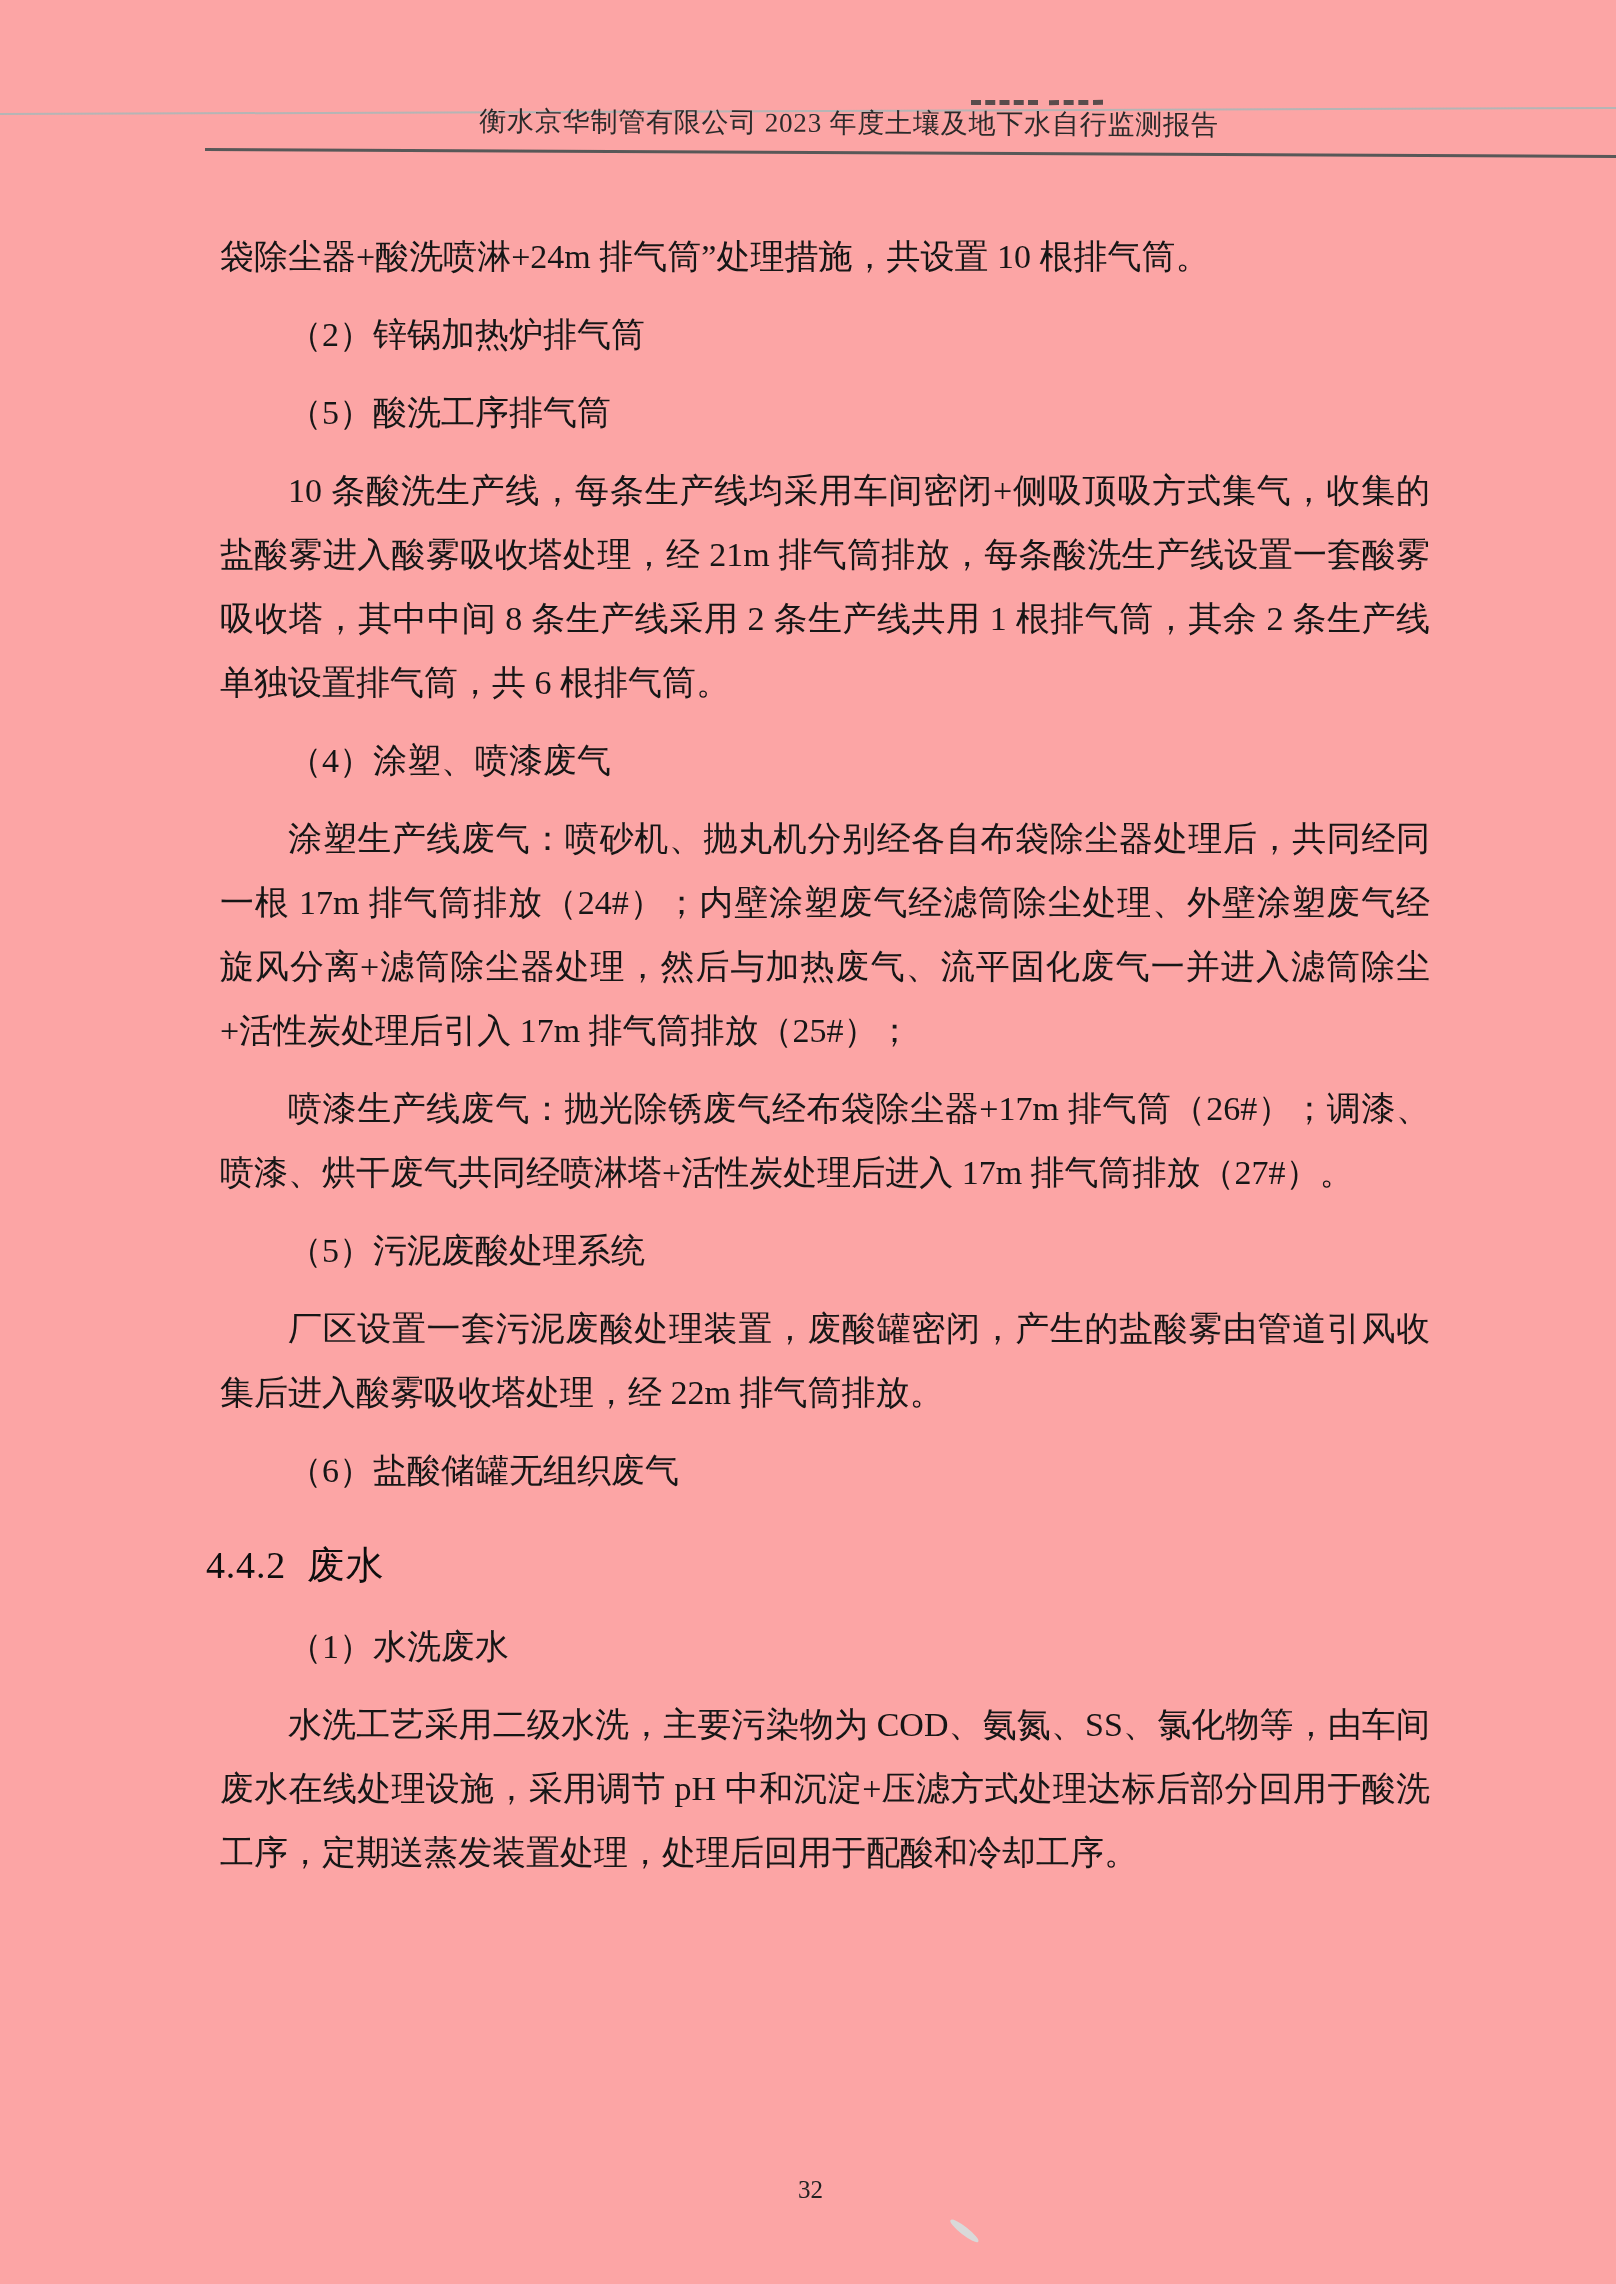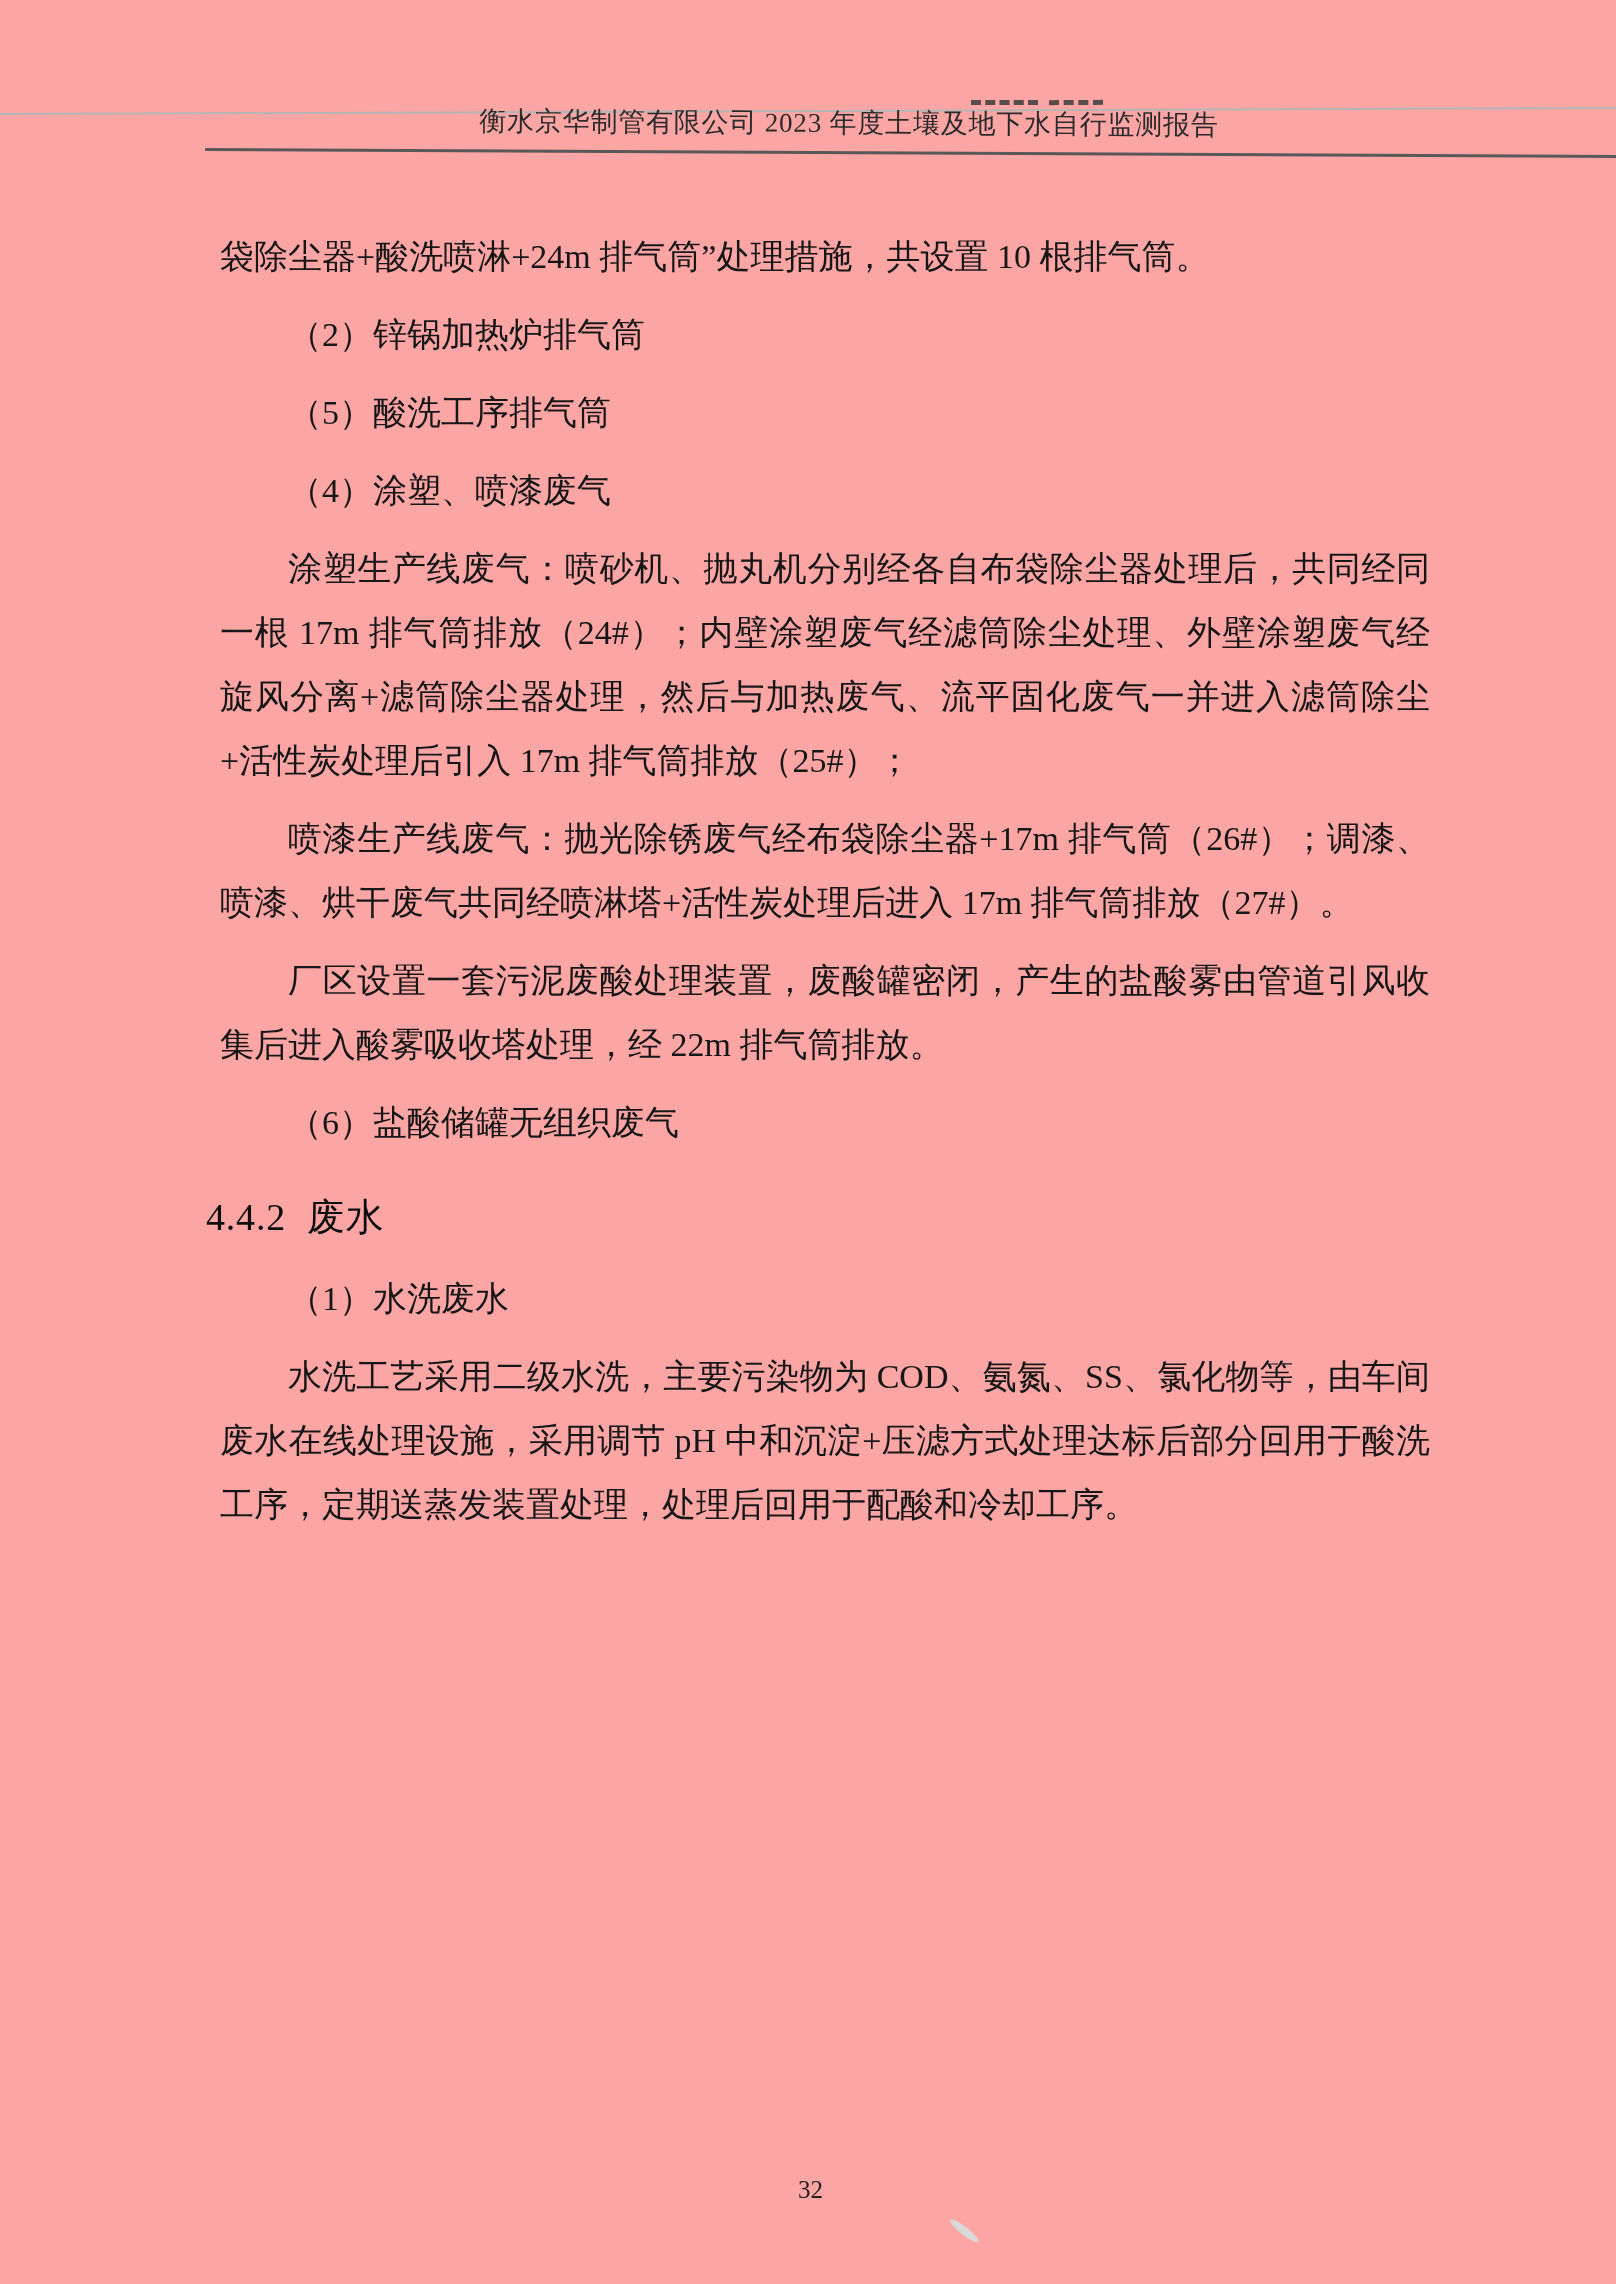--- a/index.html
+++ b/index.html
@@ -72,23 +72,25 @@
   <div class="rule-top"></div>
   <div class="smudge s1"></div>
   <div class="smudge s2"></div>
   <div class="header-title">衡水京华制管有限公司 2023 年度土壤及地下水自行监测报告</div>
   <div class="rule-bottom"></div>
 
   <div class="body-col">
     <p class="cont">袋除尘器+酸洗喷淋+24m 排气筒”处理措施，共设置 10 根排气筒。</p>
     <p class="ind">（2）锌锅加热炉排气筒</p>
     <p class="ind">（5）酸洗工序排气筒</p>
+    <p class="ind">10 条酸洗生产线，每条生产线均采用车间密闭+侧吸顶吸方式集气，收集的盐酸雾进入酸雾吸收塔处理，经 21m 排气筒排放，每条酸洗生产线设置一套酸雾吸收塔，其中中间 8 条生产线采用 2 条生产线共用 1 根排气筒，其余 2 条生产线单独设置排气筒，共 6 根排气筒。</p>
     <p class="ind">（4）涂塑、喷漆废气</p>
     <p class="ind">涂塑生产线废气：喷砂机、抛丸机分别经各自布袋除尘器处理后，共同经同一根 17m 排气筒排放（24#）；内壁涂塑废气经滤筒除尘处理、外壁涂塑废气经旋风分离+滤筒除尘器处理，然后与加热废气、流平固化废气一并进入滤筒除尘+活性炭处理后引入 17m 排气筒排放（25#）；</p>
     <p class="ind">喷漆生产线废气：抛光除锈废气经布袋除尘器+17m 排气筒（26#）；调漆、喷漆、烘干废气共同经喷淋塔+活性炭处理后进入 17m 排气筒排放（27#）。</p>
+    <p class="ind">（5）污泥废酸处理系统</p>
     <p class="ind">厂区设置一套污泥废酸处理装置，废酸罐密闭，产生的盐酸雾由管道引风收集后进入酸雾吸收塔处理，经 22m 排气筒排放。</p>
     <p class="ind">（6）盐酸储罐无组织废气</p>
 
     <h2 class="section">
       <span class="sec-num">4.4.2</span><span class="sec-title">废水</span>
     </h2>
 
     <p class="ind">（1）水洗废水</p>
     <p class="ind">水洗工艺采用二级水洗，主要污染物为 COD、氨氮、SS、氯化物等，由车间废水在线处理设施，采用调节 pH 中和沉淀+压滤方式处理达标后部分回用于酸洗工序，定期送蒸发装置处理，处理后回用于配酸和冷却工序。</p>
   </div>

